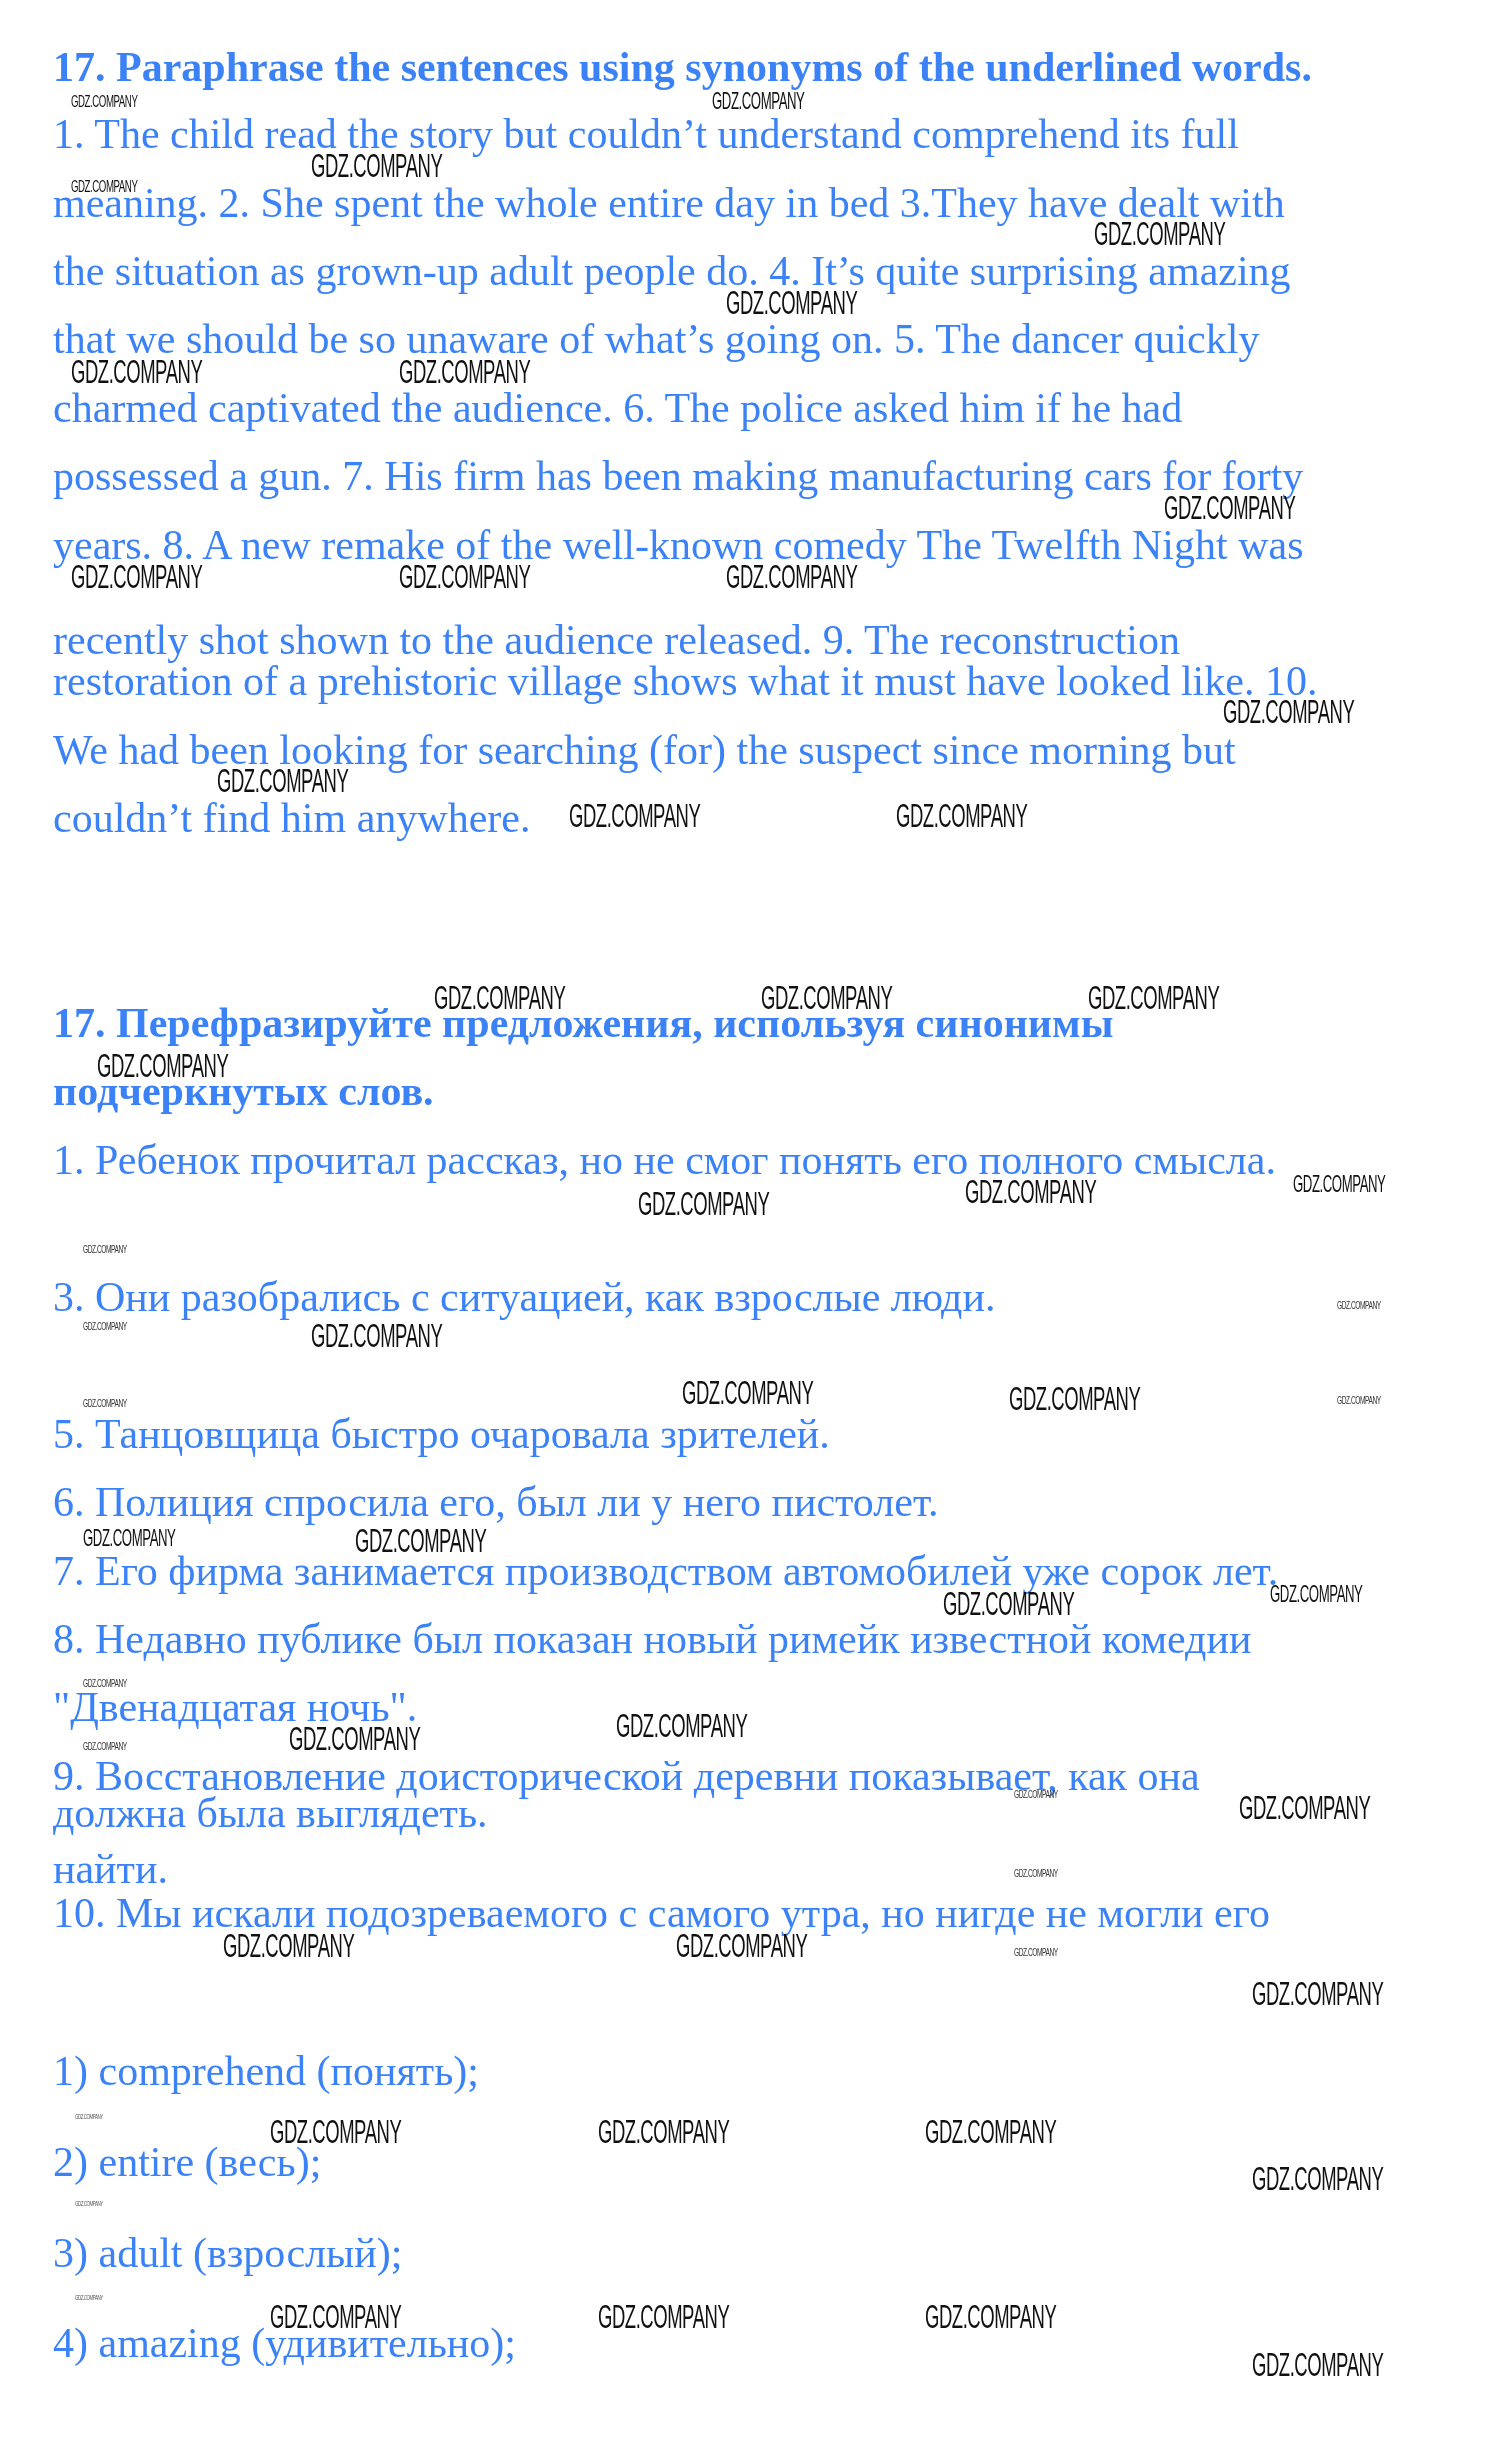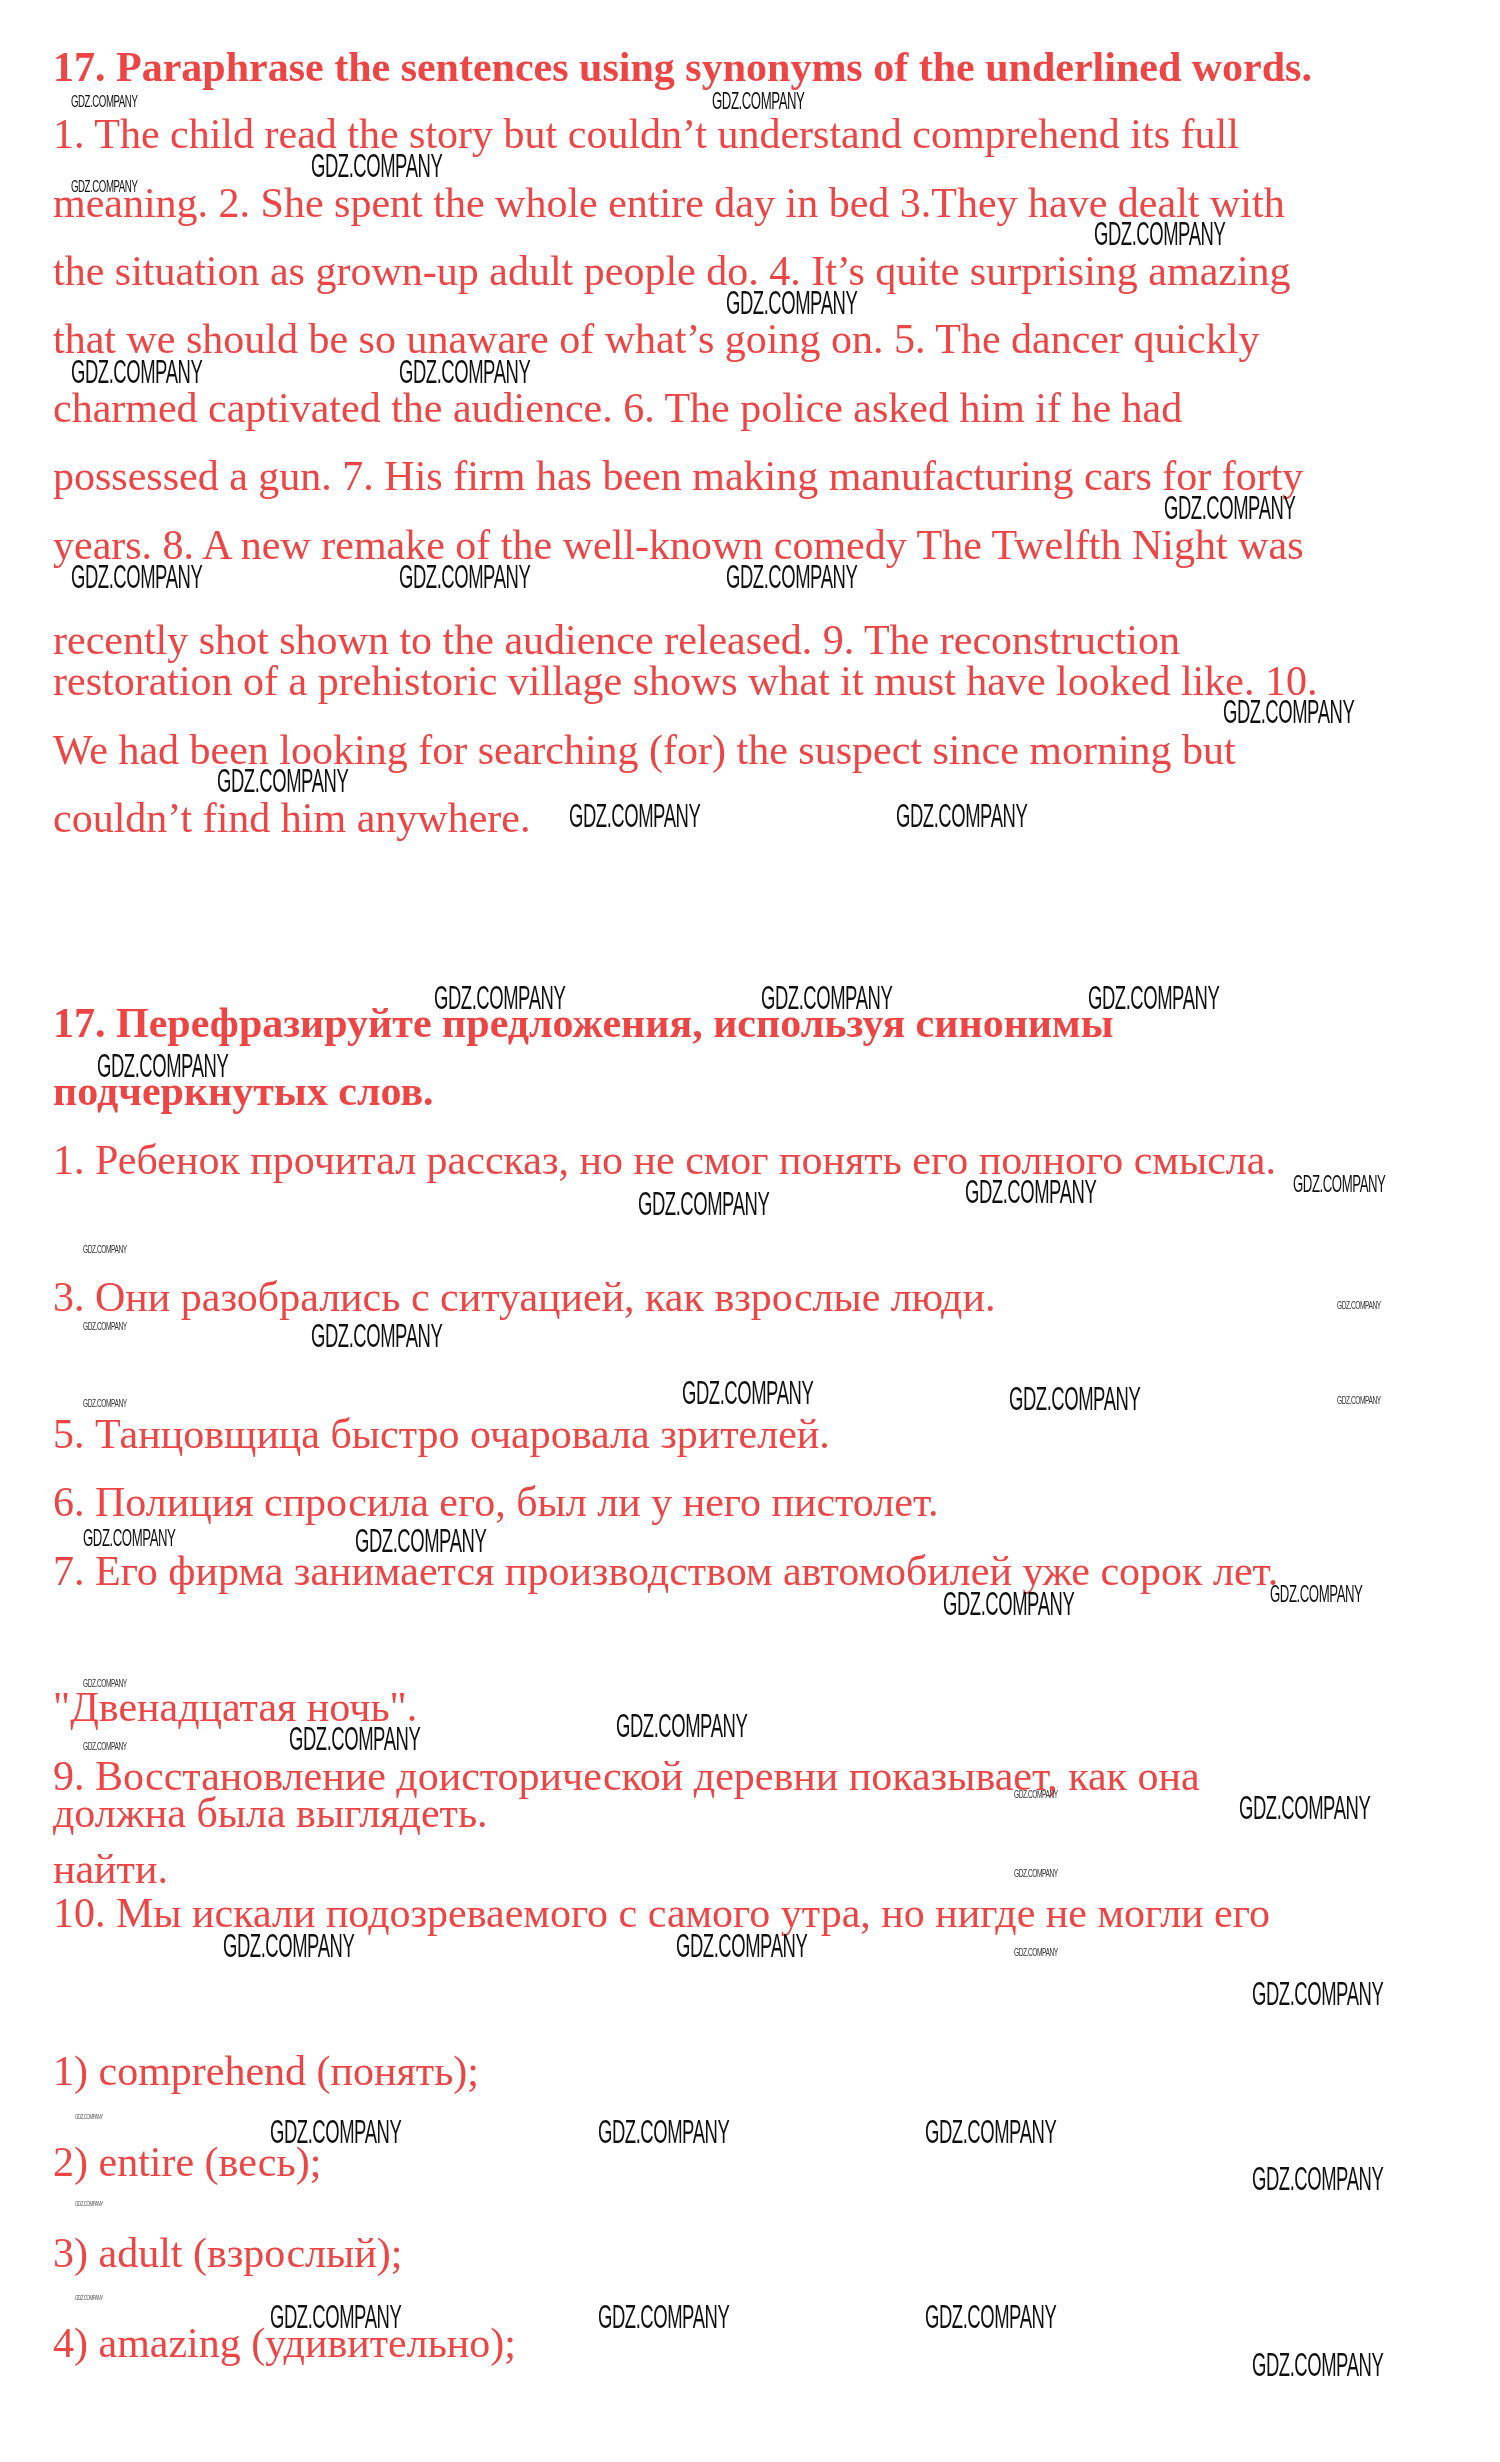--- a/index.html
+++ b/index.html
@@ -1,21 +1,21 @@
 <!DOCTYPE html>
 <html style="font-size:12.6px"><head>
 <meta charset="utf-8">
 <style>
   html, body { margin: 0; padding: 0; background: #ffffff; }
   body { width: 1500px; height: 2462px; position: relative; overflow: hidden; }
   .page { position: absolute; left: 0; top: 0; width: 1500px; height: 2462px; }
   .line {
     position: absolute; left: 53px; white-space: nowrap;
     font-family: "Liberation Serif", "DejaVu Serif", serif;
-    font-size: 42px; color: #ef4444; line-height: 1;
+    font-size: 42px; color: #3b82f6; line-height: 1;
   }
   .bold { font-weight: bold; }
   .wm {
     position: absolute; white-space: nowrap;
     font-family: "Liberation Sans", "DejaVu Sans", sans-serif;
     color: #111; line-height: 1; letter-spacing: -0.8px;
     transform-origin: left top;
     font-weight: normal;
   }
   .wm.L  { font-size: 33px; transform: scaleX(0.56); }
@@ -42,20 +42,21 @@
   <div class="line" style="top:729px;">We had been looking for searching (for) the suspect since morning but</div>
   <div class="line" style="top:797px;">couldn’t find him anywhere.</div>
 
   <div class="line bold" style="top:1002px;">17. Перефразируйте предложения, используя синонимы</div>
   <div class="line bold" style="top:1070px;">подчеркнутых слов.</div>
   <div class="line" style="top:1139px;">1. Ребенок прочитал рассказ, но не смог понять его полного смысла.</div>
   <div class="line" style="top:1276px;">3. Они разобрались с ситуацией, как взрослые люди.</div>
   <div class="line" style="top:1413px;">5. Танцовщица быстро очаровала зрителей.</div>
   <div class="line" style="top:1481px;text-align:right;">6. Полиция спросила его, был ли у него пистолет.</div>
   <div class="line" style="top:1550px;">7. Его фирма занимается производством автомобилей уже сорок лет.</div>
+  <div class="line" style="top:1618px;">8. Недавно публике был показан новый римейк известной комедии</div>
   <div class="line" style="top:1686px;">"Двенадцатая ночь".</div>
   <div class="line" style="top:1755px;">9. Восстановление доисторической деревни показывает, как она</div>
   <div class="line" style="top:1792px;">должна была выглядеть.</div>
   <div class="line" style="top:1892px;">10. Мы искали подозреваемого с самого утра, но нигде не могли его</div>
   <div class="line" style="top:1848px;">найти.</div>
 
   <div class="line" style="top:2050px;">1) comprehend (понять);</div>
   <div class="line" style="top:2141px;">2) entire (весь);</div>
   <div class="line" style="top:2232px;text-align:right;">3) adult (взрослый);</div>
   <div class="line" style="top:2322px;">4) amazing (удивительно);</div>

